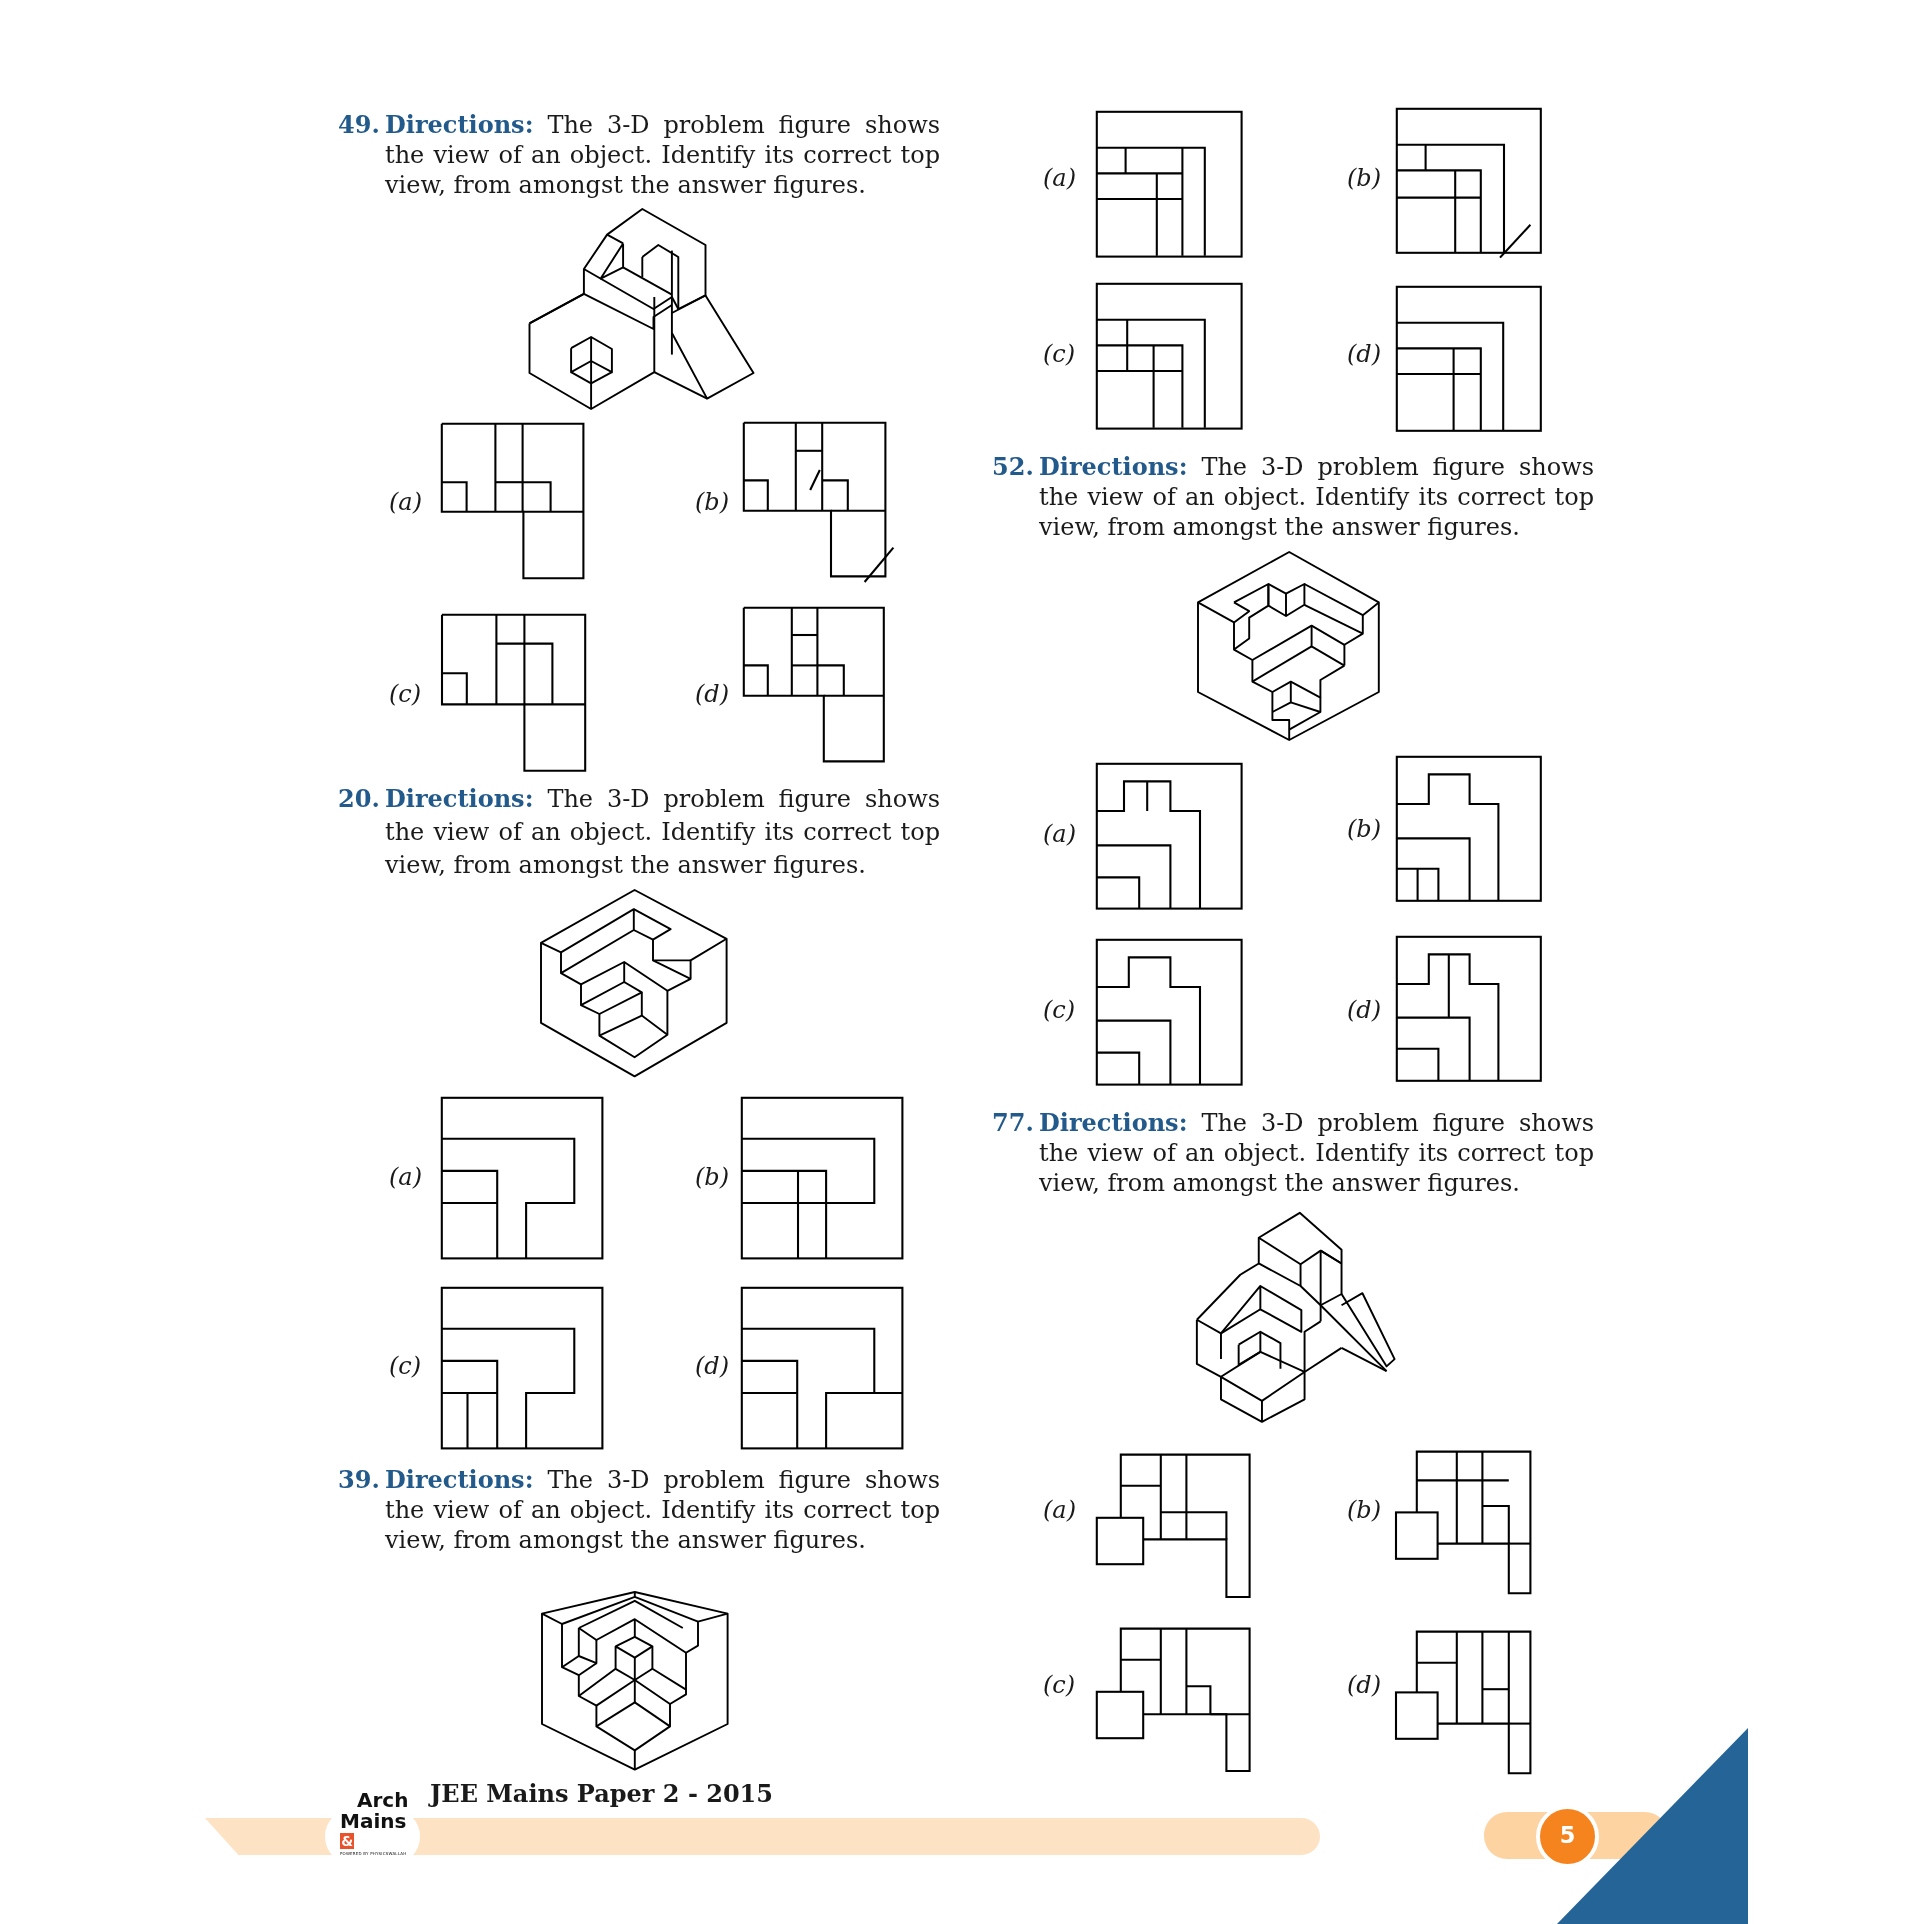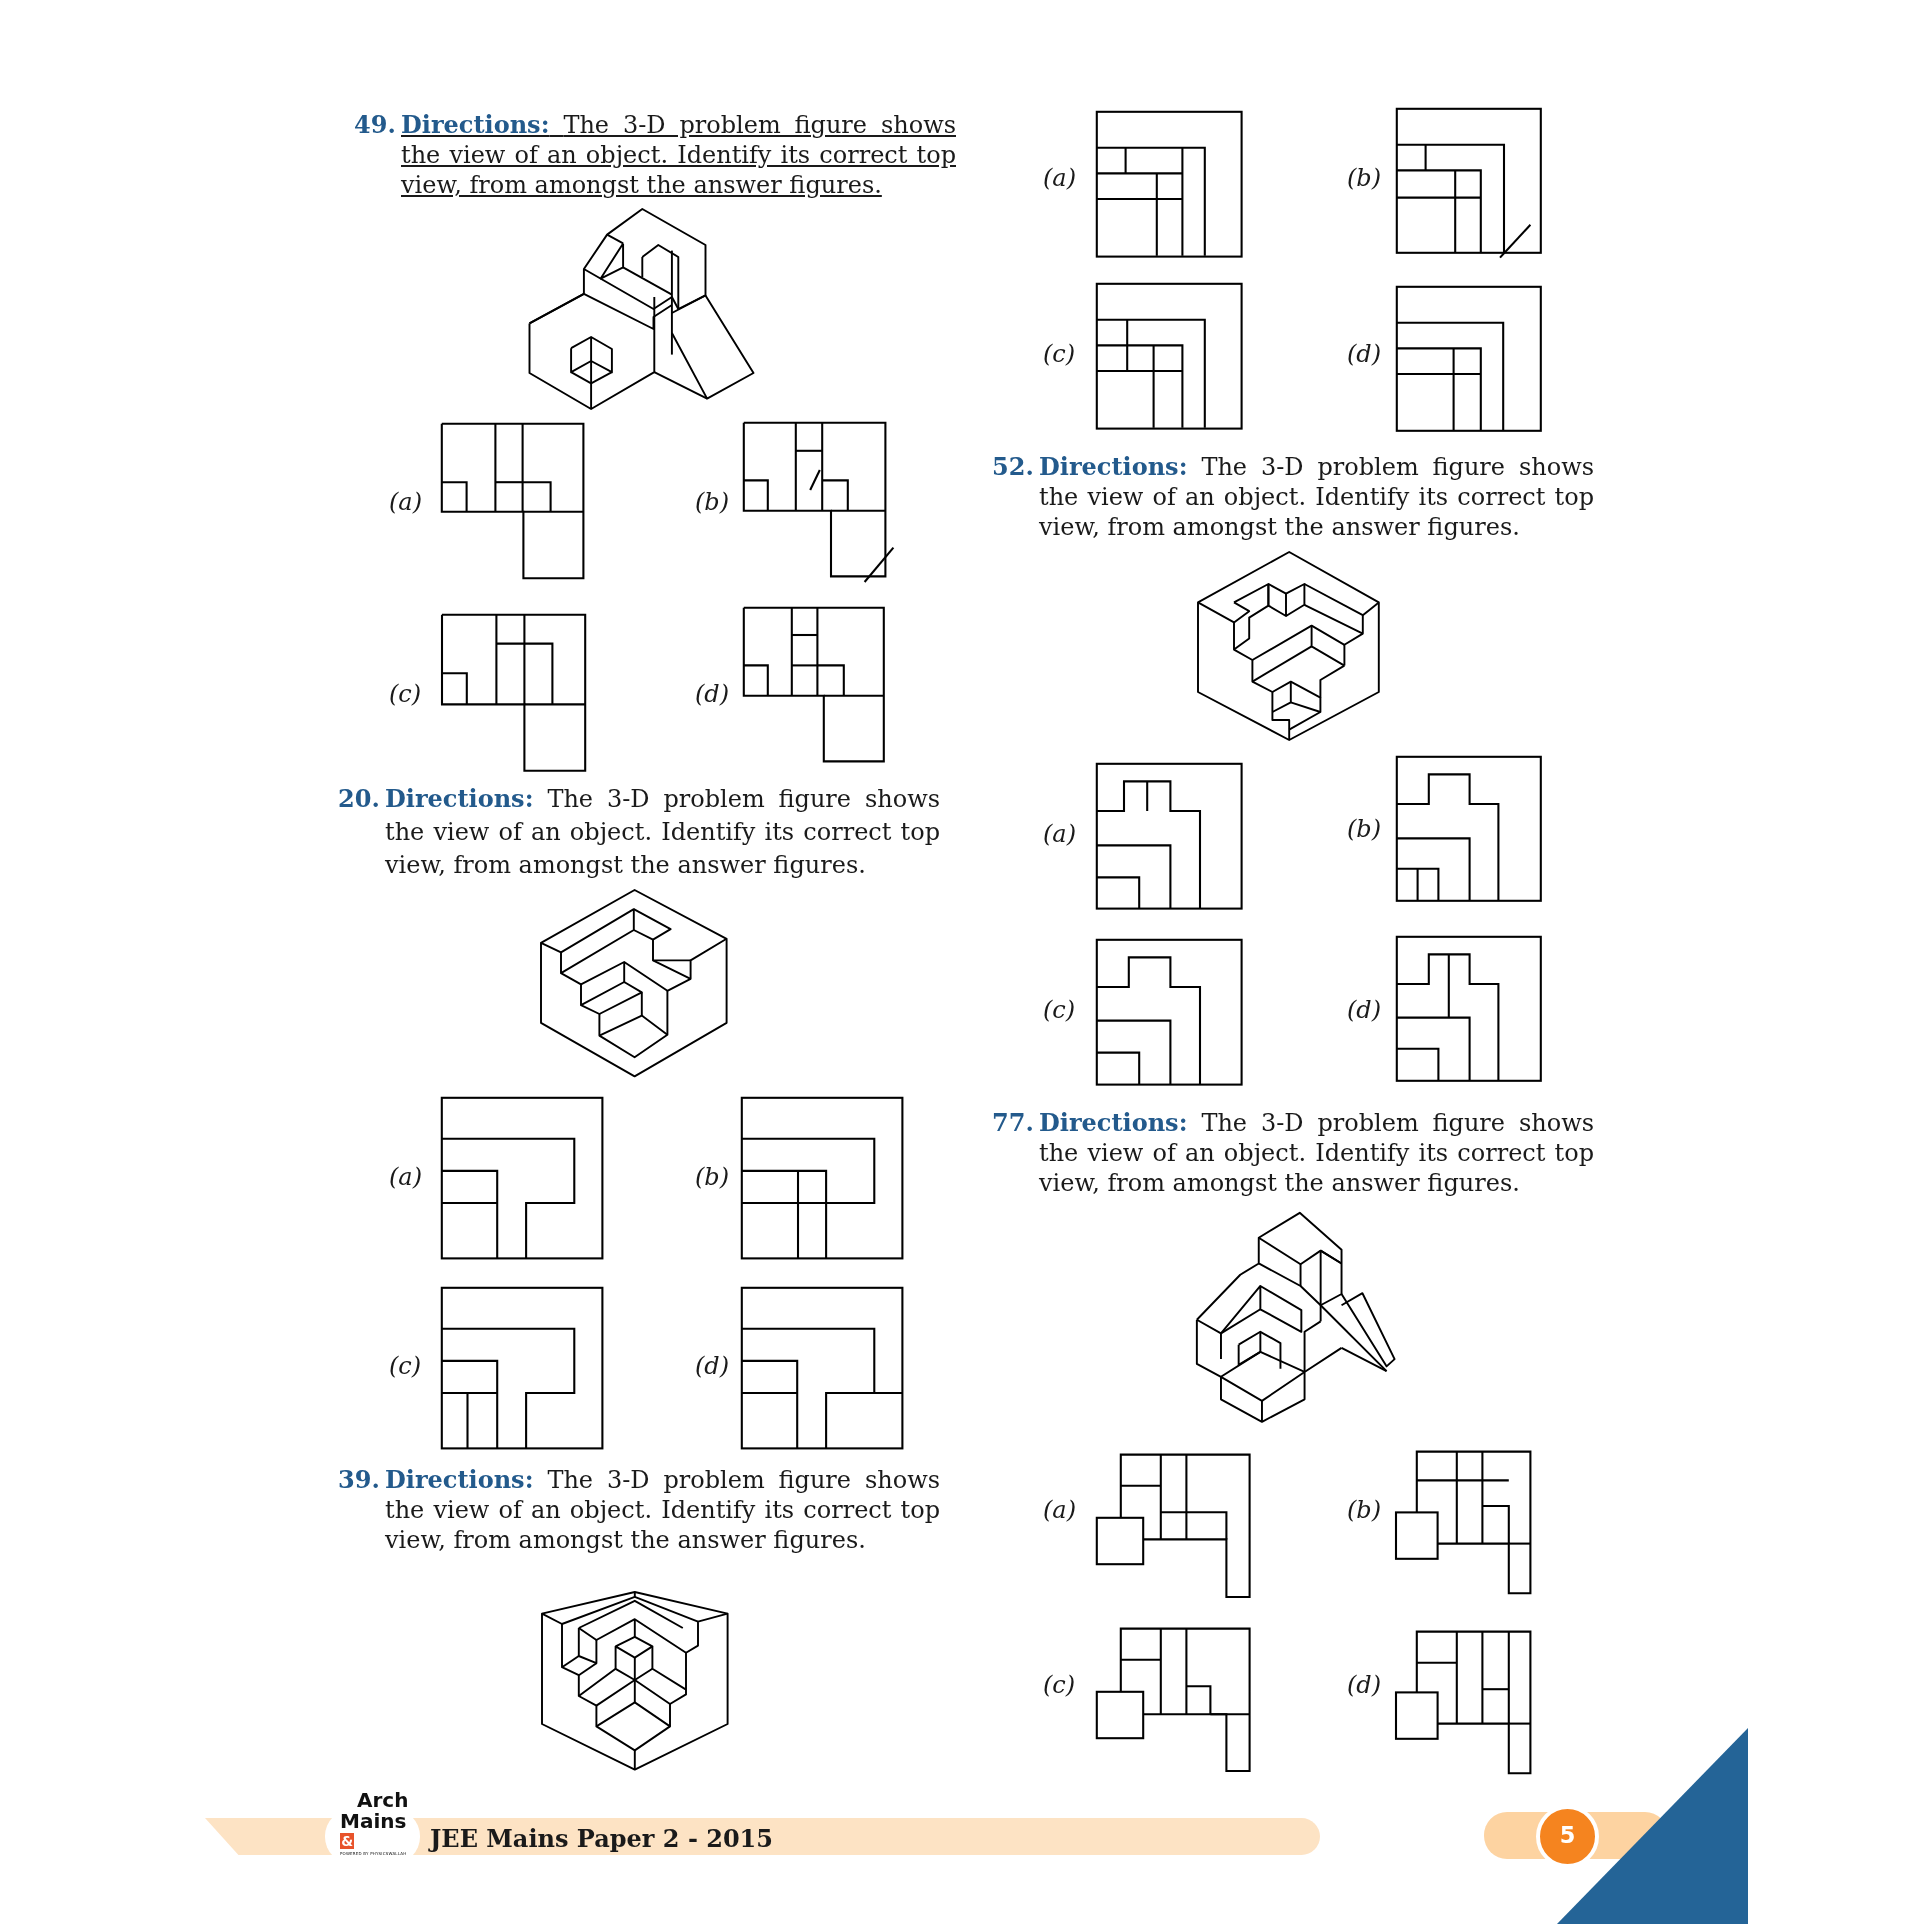--- a/index.html
+++ b/index.html
@@ -9,29 +9,29 @@
   .q-dir { color:#235a8c; font-weight:bold; }
   .fig { position:absolute; }
   .fig svg { display:block; overflow:visible; }
   .opt-label { position:absolute; font-size:24px; font-style:italic; font-family:"DejaVu Serif", serif; }
   .footer-band2 { position:absolute; left:205px; top:1818px; width:1115px; height:37px; background:#fde3c4; border-radius:0 24px 24px 0; clip-path: polygon(0 0, 100% 0, 100% 100%, 3% 100%); }
   .logo-box { position:absolute; left:325px; top:1809px; width:95px; height:55px; background:#ffffff; border-radius:27px; }
   .logo-design { position:absolute; left:340px; top:1811px; font-family:"DejaVu Sans", sans-serif; font-weight:bold; font-size:20px; line-height:20px; color:#111; }
   .logo-amp { position:absolute; left:340px; top:1833px; width:14.4px; height:16px; background:#e8532b; color:#fff; font-family:"DejaVu Sans", sans-serif; font-weight:bold; font-size:13.6px; line-height:16px; text-align:center; }
   .logo-arch { position:absolute; left:357px; top:1790px; font-family:"DejaVu Sans", sans-serif; font-weight:bold; font-size:20px; line-height:20px; color:#111; }
   .logo-sub { position:absolute; left:340px; top:1851px; font-family:"DejaVu Sans", sans-serif; font-size:4px; letter-spacing:0.2px; color:#111; }
-  .footer-title { position:absolute; left:430px; top:1824px; font-family:"DejaVu Serif", serif; font-weight:bold; font-size:24px; color:#1a1a1a; }
+  .footer-title { position:absolute; left:430px; top:1779px; font-family:"DejaVu Serif", serif; font-weight:bold; font-size:24px; color:#1a1a1a; }
   .page-pill { position:absolute; left:1484px; top:1812px; width:184px; height:47px; background:#fdd3a1; border-radius:23px; }
   .page-circle { position:absolute; left:1536px; top:1805px; width:63px; height:63px; border-radius:50%; background:#f5841f; border:4.8px solid #ffffff; box-sizing:border-box; color:#fff; font-family:"DejaVu Sans", sans-serif; font-weight:bold; font-size:22.5px; line-height:53px; text-align:center; }
   .corner { position:absolute; left:1556px; top:1728px; width:192px; height:197px; background:#246497; clip-path:polygon(100% 0, 100% 100%, 0 100%); }
 </style>
 </head>
 <body>
 
-<div class="q-text" style="left:401px; top:110px;text-decoration:underline;">
+<div class="q-text" style="left:385px; top:110px;">
   <span class="q-num" style="left:-47px;">49.</span>
   <span class="q-dir">Directions:</span>
   <span>The 3-D problem figure shows the view of an object. Identify its correct top view, from amongst the answer figures.</span>
 </div>
 
 <div class="fig" style="left:521px; top:209px;">
   <svg width="233" height="192" viewBox="0 0 290 240" stroke="#000" stroke-width="2.4" fill="none" stroke-linejoin="round">
     <polyline points="10,143 10,205 87,250 87,250 166,204 166,204 166,110"></polyline>
     <polyline points="10,143 78,106 165,150 165,150 165,135 188,120"></polyline>
     <polyline points="87,250 87,190"></polyline>

